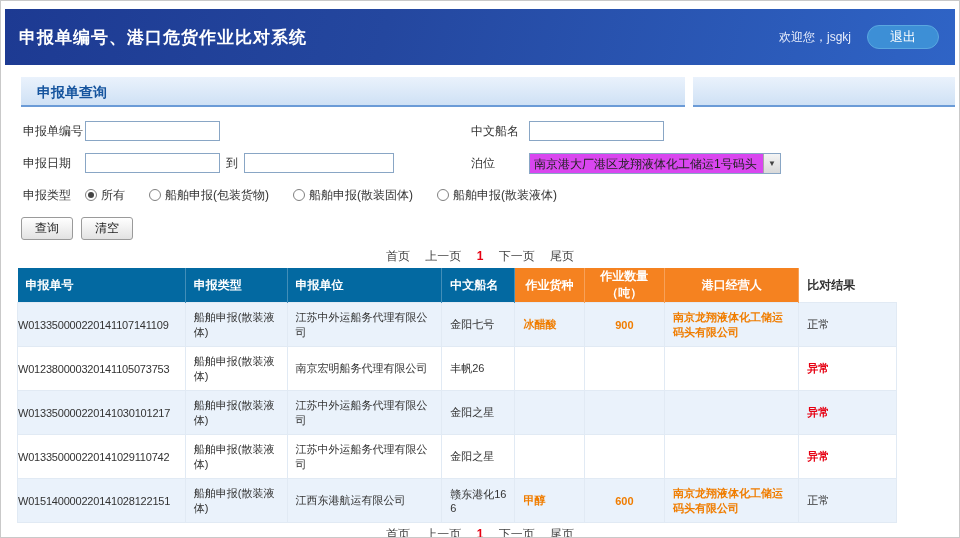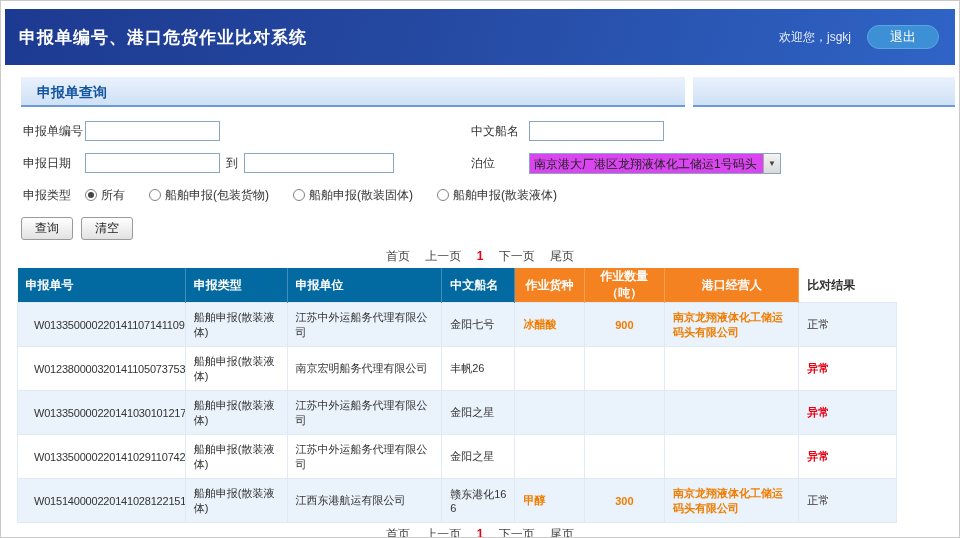--- a/index.html
+++ b/index.html
@@ -80,21 +80,21 @@
   .pg-current { margin:0 6px; color:#e60012; font-weight:bold; }
   
   table { border-collapse:collapse; table-layout:fixed; width:880px; margin:4px 16px 0; font-size:11px; }
   th { height:28px; font-size:12px; font-weight:bold; text-align:left; padding:0 8px; border-right:1px solid rgba(255,255,255,0.25); }
   th.blue { background:#0369a1; color:#fff; }
   th.orange { background:#f58220; color:#fff; }
   th.orange.center { text-align:center; }
   th.white { background:#fff; color:#333; border-right:none; }
   td { height:44px; padding:4px 8px; border:1px solid #e1eaf4; color:#333; vertical-align:middle; background:#fff; word-break:break-all; }
   tr.alt td { background:#eaf2fb; }
-  td.col-id { font-size:11px; letter-spacing:-0.2px; padding:0 16px; white-space:nowrap; overflow:hidden; }
+  td.col-id { font-size:11px; letter-spacing:-0.2px; padding:0 0; white-space:nowrap; overflow:hidden; }
   td.col-cargo { color:#f07d00; font-weight:bold; }
   td.col-qty { color:#f07d00; font-weight:bold; text-align:center; }
   td.col-operator { color:#f07d00; font-weight:bold; }
   td.col-result.abnormal { color:#e60012; font-weight:bold; }
   td.col-result.normal { color:#333; }
   .w-id{width:165px;} .w-type{width:100px;} .w-company{width:152px;} .w-ship{width:72px;}
   .w-cargo{width:68px;} .w-qty{width:79px;} .w-operator{width:132px;} .w-result{width:96px;}
 </style>
 </head>
 <body>
@@ -227,21 +227,21 @@
           <td class="col-qty"></td>
           <td class="col-operator"></td>
           <td class="col-result abnormal">异常</td>
         </tr>
         <tr class="alt">
           <td class="col-id">W015140000220141028122151</td>
           <td class="col-type">船舶申报(散装液体)</td>
           <td class="col-company">江西东港航运有限公司</td>
           <td class="col-ship">赣东港化166</td>
           <td class="col-cargo">甲醇</td>
-          <td class="col-qty">300</td>
+          <td class="col-qty">600</td>
           <td class="col-operator">南京龙翔液体化工储运码头有限公司</td>
           <td class="col-result normal">正常</td>
         </tr>
       </tbody>
   </table>
 
   <div class="pagination bottom">
     <span class="pg-link">首页</span>
     <span class="pg-link">上一页</span>
     <span class="pg-current">1</span>

